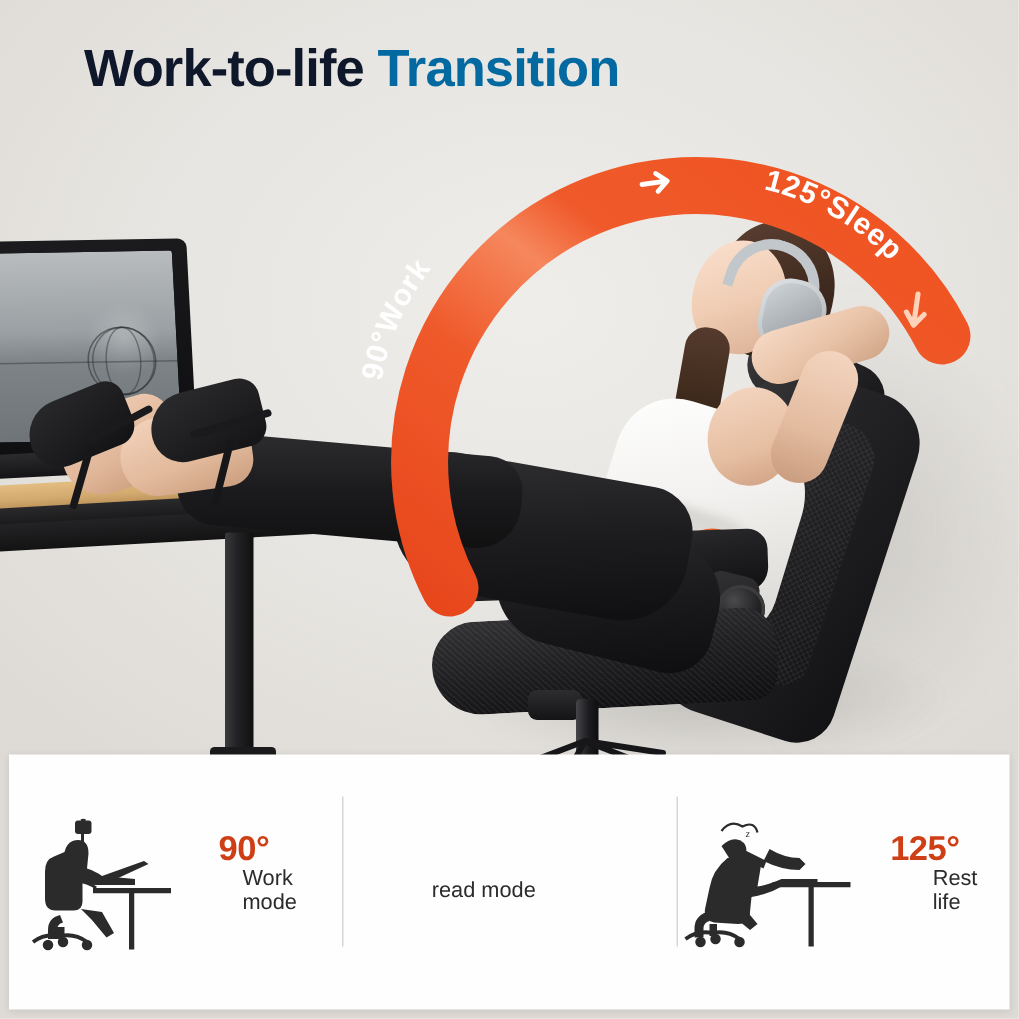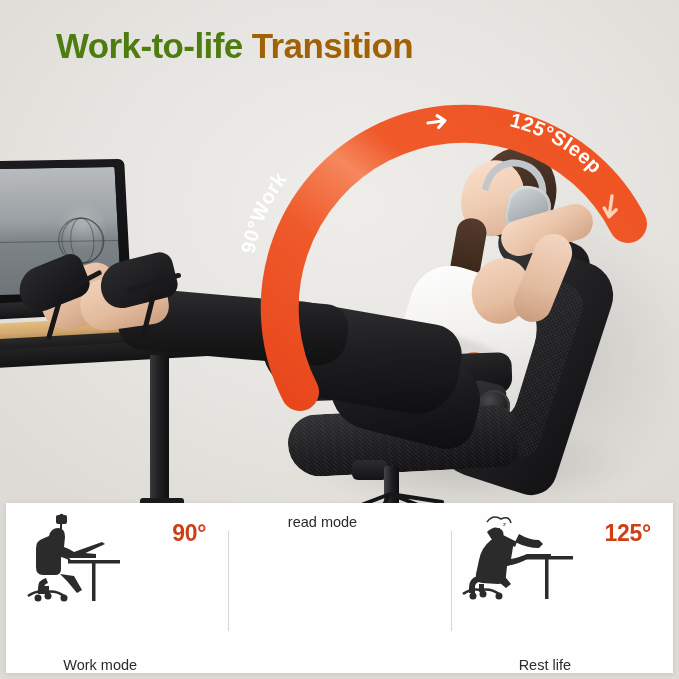--- a/index.html
+++ b/index.html
@@ -26,22 +26,22 @@
     position:absolute; left:520px; top:200px; width:170px; height:300px;
     background:radial-gradient(ellipse at 20% 50%, rgba(130,128,124,.28) 0%, rgba(130,128,124,0) 72%);
     filter:blur(10px);
   }
 
   
   .headline{
     position:absolute; left:56px; top:26px;
     font-size:35px; font-weight:bold; letter-spacing:-.6px; white-space:nowrap;
   }
-  .headline .hl-accent{ color:#4d7c0f; }
-  .headline .hl-dark{ color:#a16207; }
+  .headline .hl-accent{ color:#0f172a; }
+  .headline .hl-dark{ color:#0369a1; }
   .subtitle{
     position:absolute; left:57px; top:73px;
     font-size:16.5px; line-height:23px; color:#3b3a38; font-weight:400;
   }
 
   
   .arc-wrap{ position:absolute; left:0; top:0; width:679px; height:679px; }
   .arc-svg{ position:absolute; left:0; top:0; }
   .arc-text{
     font-family:"Liberation Sans", sans-serif;
@@ -295,21 +295,21 @@
   .card{
     position:absolute; left:6px; top:503px; width:667px; height:170px;
     background:#fefefe;
     box-shadow:0 1px 5px rgba(0,0,0,.10);
   }
   .card-inner{
     display:flex; width:100%; height:100%;
   }
   .mode-col{
     flex:1; position:relative;
-    display:flex; flex-direction:column; align-items:center; justify-content:space-between;
+    display:flex; align-items:center; justify-content:center;
     padding-top:9px;
   }
   .mode-col + .mode-col:before{
     content:""; position:absolute; left:0; top:28px; bottom:42px; width:1px;
     background:#d8d6d3;
   }
   .mode-figure{ position:relative; width:210px; height:98px; }
   .mode-figure svg{ position:absolute; left:4px; top:0; }
   .mode-angle{
     position:absolute; right:16px; top:8px;

